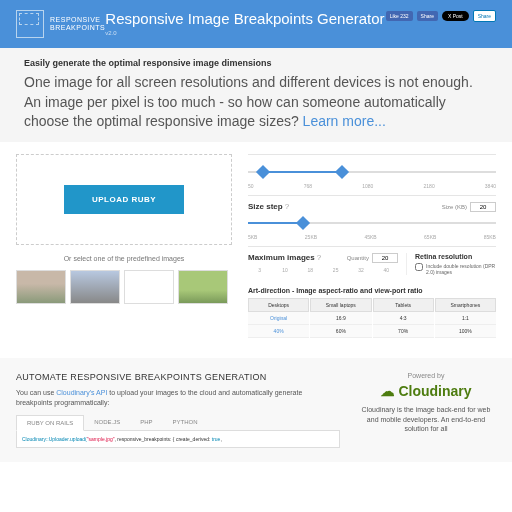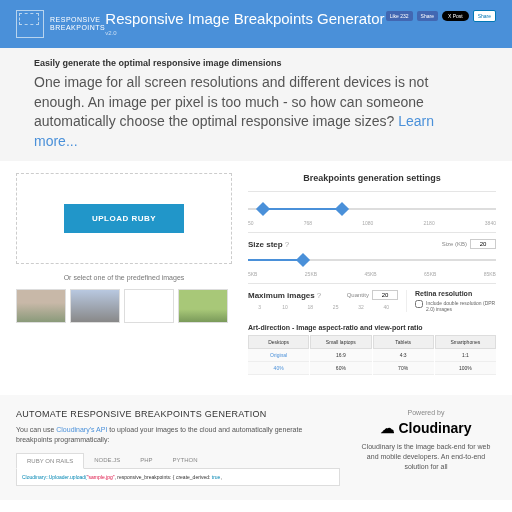--- a/index.html
+++ b/index.html
@@ -9,21 +9,21 @@
 .logo-icon{width:28px;height:28px;border:1px solid #b8d4ee;position:relative}
 .logo-icon::before{content:"";position:absolute;left:2px;top:2px;width:18px;height:10px;border:1px dashed #b8d4ee}
 .logo-text{font-size:7px;line-height:1.1;letter-spacing:0.5px}
 .title-block{flex:1}
 .title{font-size:15px;font-weight:400;line-height:1.2}
 .version{font-size:6px;opacity:0.7;margin-top:2px}
 .social{display:flex;gap:4px;align-items:center}
 .fb-btn{background:#4267B2;color:#fff;font-size:5px;padding:2px 4px;border-radius:2px}
 .tw-btn{background:#000;color:#fff;font-size:5px;padding:2px 6px;border-radius:8px}
 .li-btn{background:#fff;color:#0077b5;font-size:5px;padding:2px 4px;border-radius:2px;border:1px solid #0077b5}
-.intro{background:#f5f5f5;padding:10px 34px}
+.intro{background:#f5f5f5;padding:10px 24px}
 .intro-title{font-weight:bold;font-size:9px;margin-bottom:5px}
 .intro-text{font-size:14px;line-height:1.4;color:#555}
 .link{color:#4A90D9;text-decoration:none}
 .main{display:flex;padding:12px 16px;gap:16px}
 .left{width:216px}
 .upload-area{border:1px dashed #ccc;padding:30px 0;text-align:center;margin-bottom:10px}
 .upload-btn{background:#2196C9;color:#fff;padding:10px 28px;font-size:8px;font-weight:bold;letter-spacing:0.5px;border:none;cursor:pointer}
 .predefined{text-align:center;font-size:7px;color:#777;margin:8px 0}
 .thumbs{display:flex;gap:4px}
 .thumb{width:50px;height:34px;border:1px solid #ddd;background:#eee}
@@ -62,21 +62,21 @@
 .auto-l{flex:1}
 .auto-title{font-weight:normal;font-size:9px;margin-bottom:6px;letter-spacing:0.3px}
 .auto-text{font-size:7px;color:#555;line-height:1.4;margin-bottom:8px}
 .tabs{display:flex;border-bottom:1px solid #ddd}
 .tab{padding:4px 10px;font-size:6px;color:#888;cursor:pointer}
 .tab.active{background:#fff;border:1px solid #ddd;border-bottom:1px solid #fff;margin-bottom:-1px}
 .code{background:#fff;border:1px solid #ddd;border-top:none;padding:5px;font-size:5px;font-family:monospace;white-space:nowrap;overflow:hidden}
 .kw{color:#0086b3}.str{color:#d14}.bool{color:#0086b3}
 .auto-r{width:140px;text-align:center}
 .powered{font-size:7px;color:#888;margin-bottom:4px}
-.cloud-logo{font-size:14px;font-weight:bold;color:#000000;margin-bottom:6px}
+.cloud-logo{font-size:14px;font-weight:bold;color:#4d7c0f;margin-bottom:6px}
 .cloud-text{font-size:7px;color:#555;line-height:1.4;text-align:center}
 </style>
 </head>
 <body>
 
 <div class="header">
   <div class="logo">
     <div class="logo-icon"></div>
     <div class="logo-text">
       <div>RESPONSIVE</div>
@@ -111,21 +111,20 @@
     <div class="predefined">Or select one of the predefined images</div>
     <div class="thumbs">
       <div class="thumb t1"></div>
       <div class="thumb t2"></div>
       <div class="thumb t3"></div>
       <div class="thumb t4"></div>
     </div>
   </div>
 
   <div class="right">
-    <div class="settings-title">Breakpoints generation settings</div>
 
     <div class="setting">
       <div class="slider">
         <div class="track"></div>
           <div class="fill1"></div>
         <div class="handle" style="left:4%"></div>
           <div class="handle" style="left:36%"></div>
       </div>
       <div class="ticks">
         <span>50</span>

